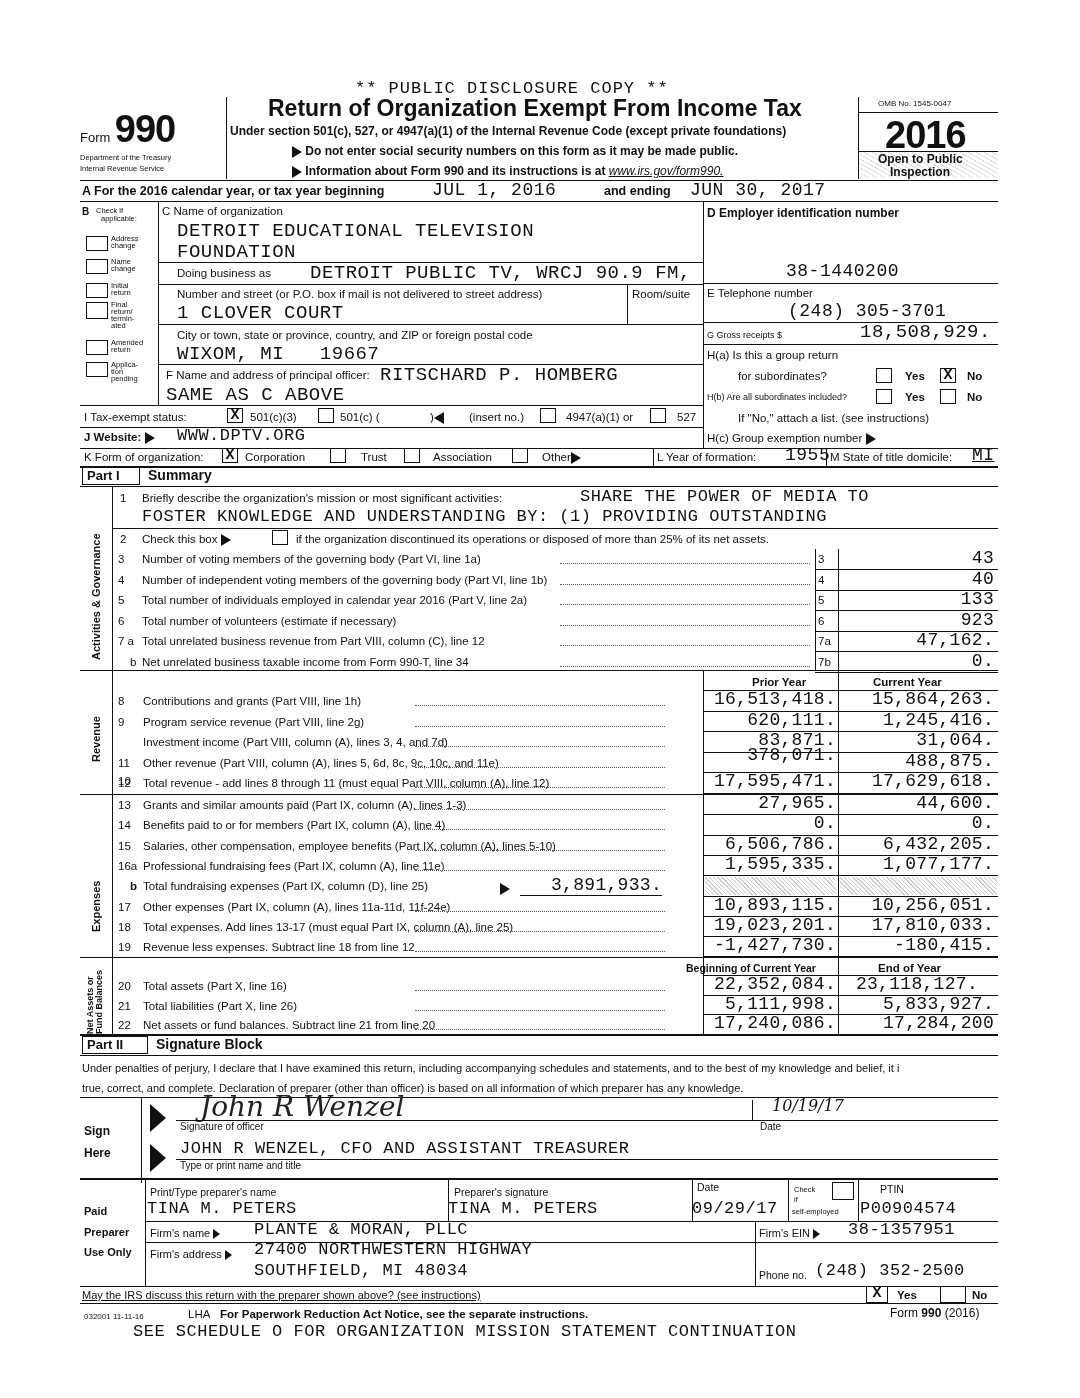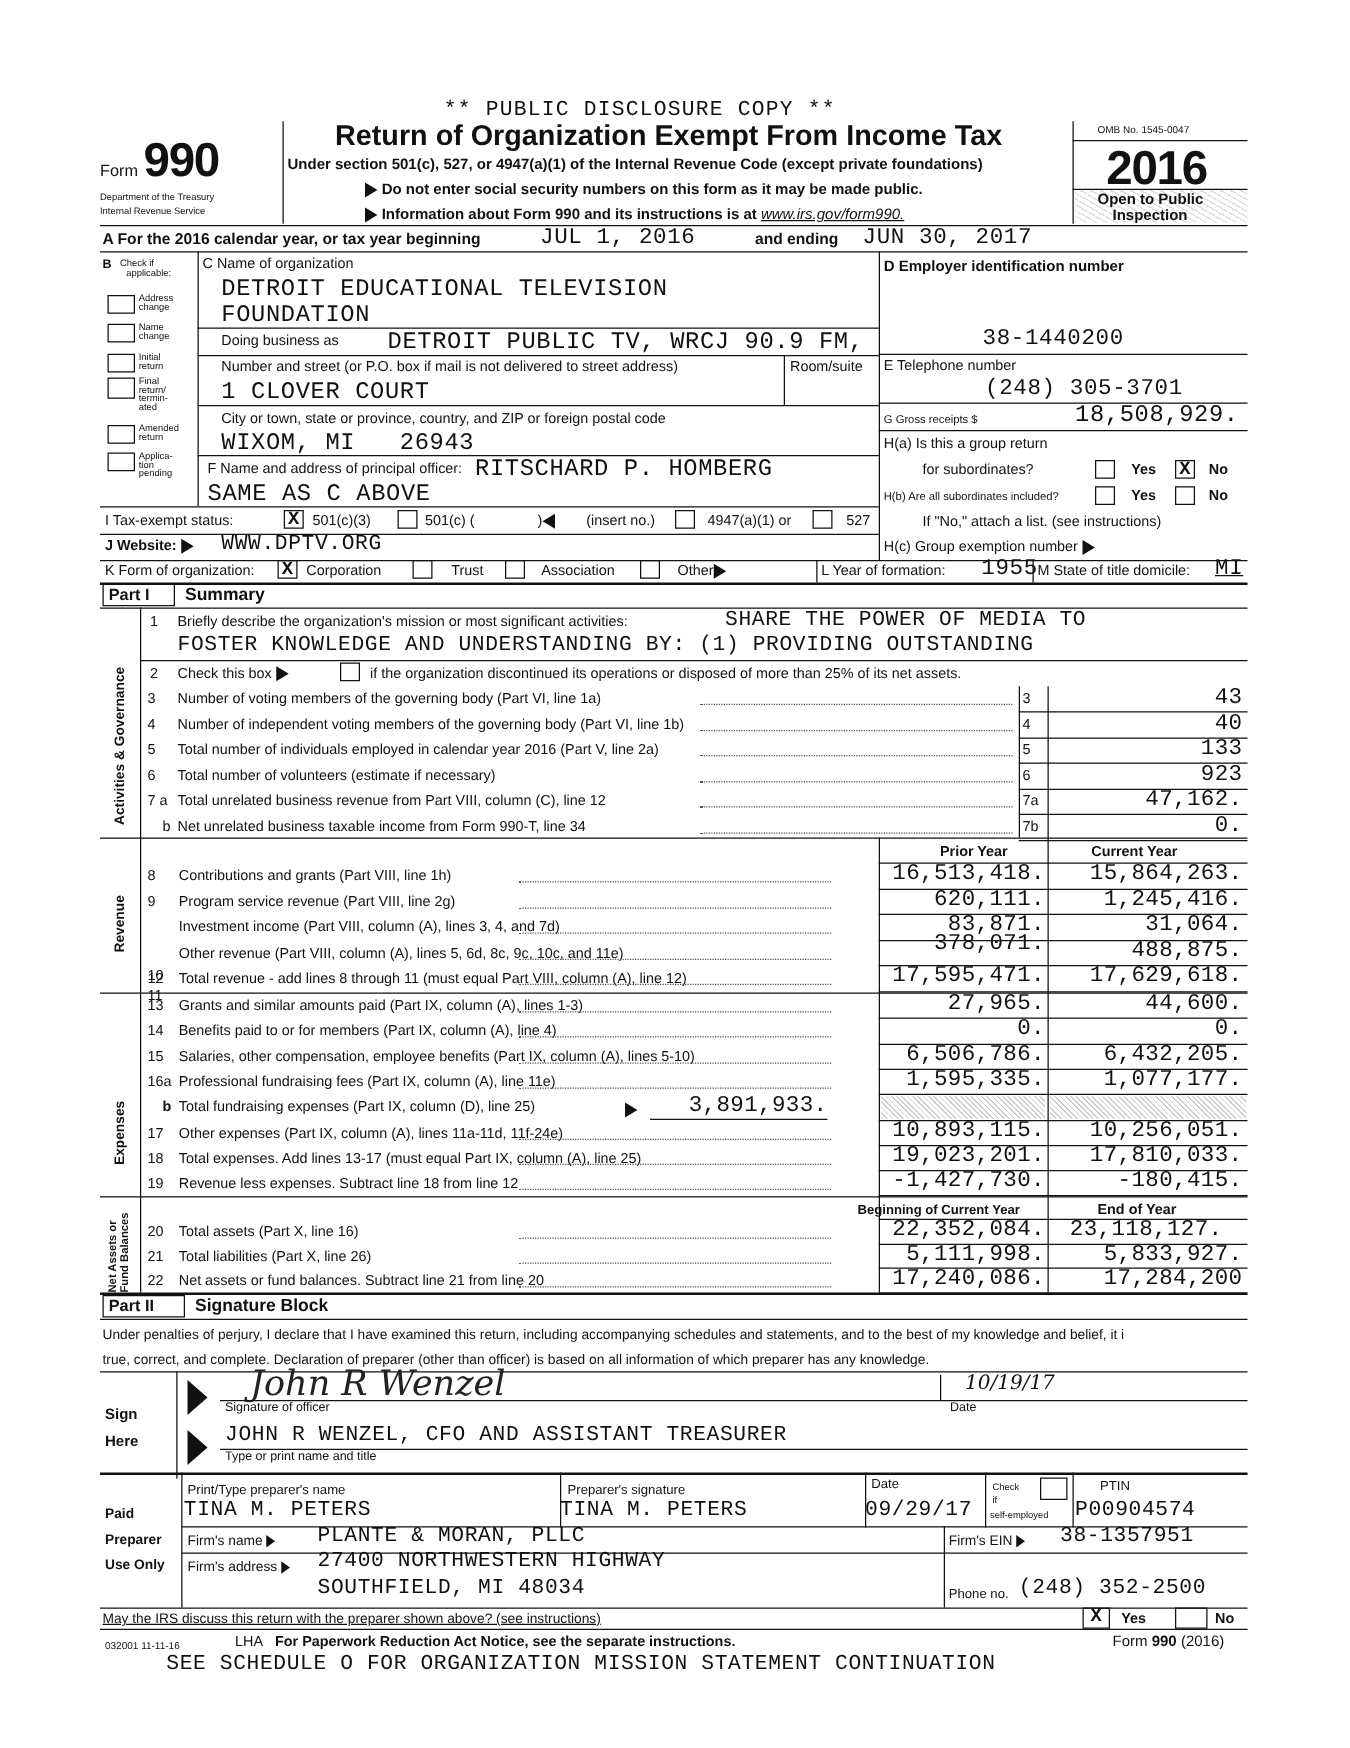--- a/index.html
+++ b/index.html
@@ -98,21 +98,21 @@
 <div class="hl" style="left:158px;top:262px;width:545px"></div>
 <div class="lbl" style="left:177px;top:267px">Doing business as</div>
 <div class="val" style="left:310px;top:262px">DETROIT PUBLIC TV, WRCJ 90.9 FM,</div>
 <div class="hl" style="left:158px;top:284px;width:545px"></div>
 <div class="lbl" style="left:177px;top:288px">Number and street (or P.O. box if mail is not delivered to street address)</div>
 <div class="vl" style="left:627px;top:284px;height:40px"></div>
 <div class="lbl" style="left:632px;top:288px">Room/suite</div>
 <div class="val" style="left:177px;top:302px">1 CLOVER COURT</div>
 <div class="hl" style="left:158px;top:324px;width:545px"></div>
 <div class="lbl" style="left:177px;top:329px">City or town, state or province, country, and ZIP or foreign postal code</div>
-<div class="val" style="left:177px;top:343px;white-space:pre">WIXOM, MI   26943</div>
+<div class="val" style="left:177px;top:343px;white-space:pre">WIXOM, MI   19667</div>
 <div class="hl" style="left:158px;top:364px;width:545px"></div>
 <div class="lbl" style="left:166px;top:369px">F Name and address of principal officer:</div>
 <div class="val" style="left:380px;top:364px">RITSCHARD P. HOMBERG</div>
 <div class="val" style="left:166px;top:384px">SAME AS C ABOVE</div>
 
 <div class="vl" style="left:703px;top:201px;height:247px"></div>
 <div class="lbl" style="left:707px;top:206px;font-weight:bold;font-size:12px">D Employer identification number</div>
 <div class="val" style="left:786px;top:261px;font-size:18px">38-1440200</div>
 <div class="hl" style="left:703px;top:283px;width:295px"></div>
 <div class="lbl" style="left:707px;top:287px">E Telephone number</div>
@@ -250,21 +250,21 @@
     <div class="dots" style="left: 415px; top: 725.6px; width: 250px;"></div>
     <div class="num" style="right: 244px; top: 709.6px;">620,111.</div>
     <div class="num" style="right: 86px; top: 709.6px;">1,245,416.</div>
     <div class="hl" style="left: 703px; top: 731.2px; width: 295px;"></div>
     <div class="lbl" style="left: 118px; top: 736.2px; font-weight: normal; margin-top: 39px;">10</div>
     <div class="lbl" style="left: 143px; top: 736.2px;">Investment income (Part VIII, column (A), lines 3, 4, and 7d)</div>
     <div class="dots" style="left: 415px; top: 746.2px; width: 250px;"></div>
     <div class="num" style="right: 244px; top: 730.2px;">83,871.</div>
     <div class="num" style="right: 86px; top: 730.2px;">31,064.</div>
     <div class="hl" style="left: 703px; top: 751.8px; width: 295px;"></div>
-    <div class="lbl" style="left: 118px; top: 756.8px; font-weight: normal; margin-top: 34px;">11</div>
+    <div class="lbl" style="left: 118px; top: 756.8px; font-weight: normal;">11</div>
     <div class="lbl" style="left: 143px; top: 756.8px;">Other revenue (Part VIII, column (A), lines 5, 6d, 8c, 9c, 10c, and 11e)</div>
     <div class="dots" style="left: 415px; top: 766.8px; width: 250px;"></div>
     <div class="num" style="right: 244px; top: 745px;">378,071.</div>
     <div class="num" style="right: 86px; top: 750.8px;">488,875.</div>
     <div class="hl" style="left: 703px; top: 772.4px; width: 295px;"></div>
     <div class="lbl" style="left: 118px; top: 777.4px; font-weight: normal;">12</div>
     <div class="lbl" style="left: 143px; top: 777.4px;">Total revenue - add lines 8 through 11 (must equal Part VIII, column (A), line 12)</div>
     <div class="dots" style="left: 415px; top: 787.4px; width: 250px;"></div>
     <div class="num" style="right: 244px; top: 771.4px;">17,595,471.</div>
     <div class="num" style="right: 86px; top: 771.4px;">17,629,618.</div>

